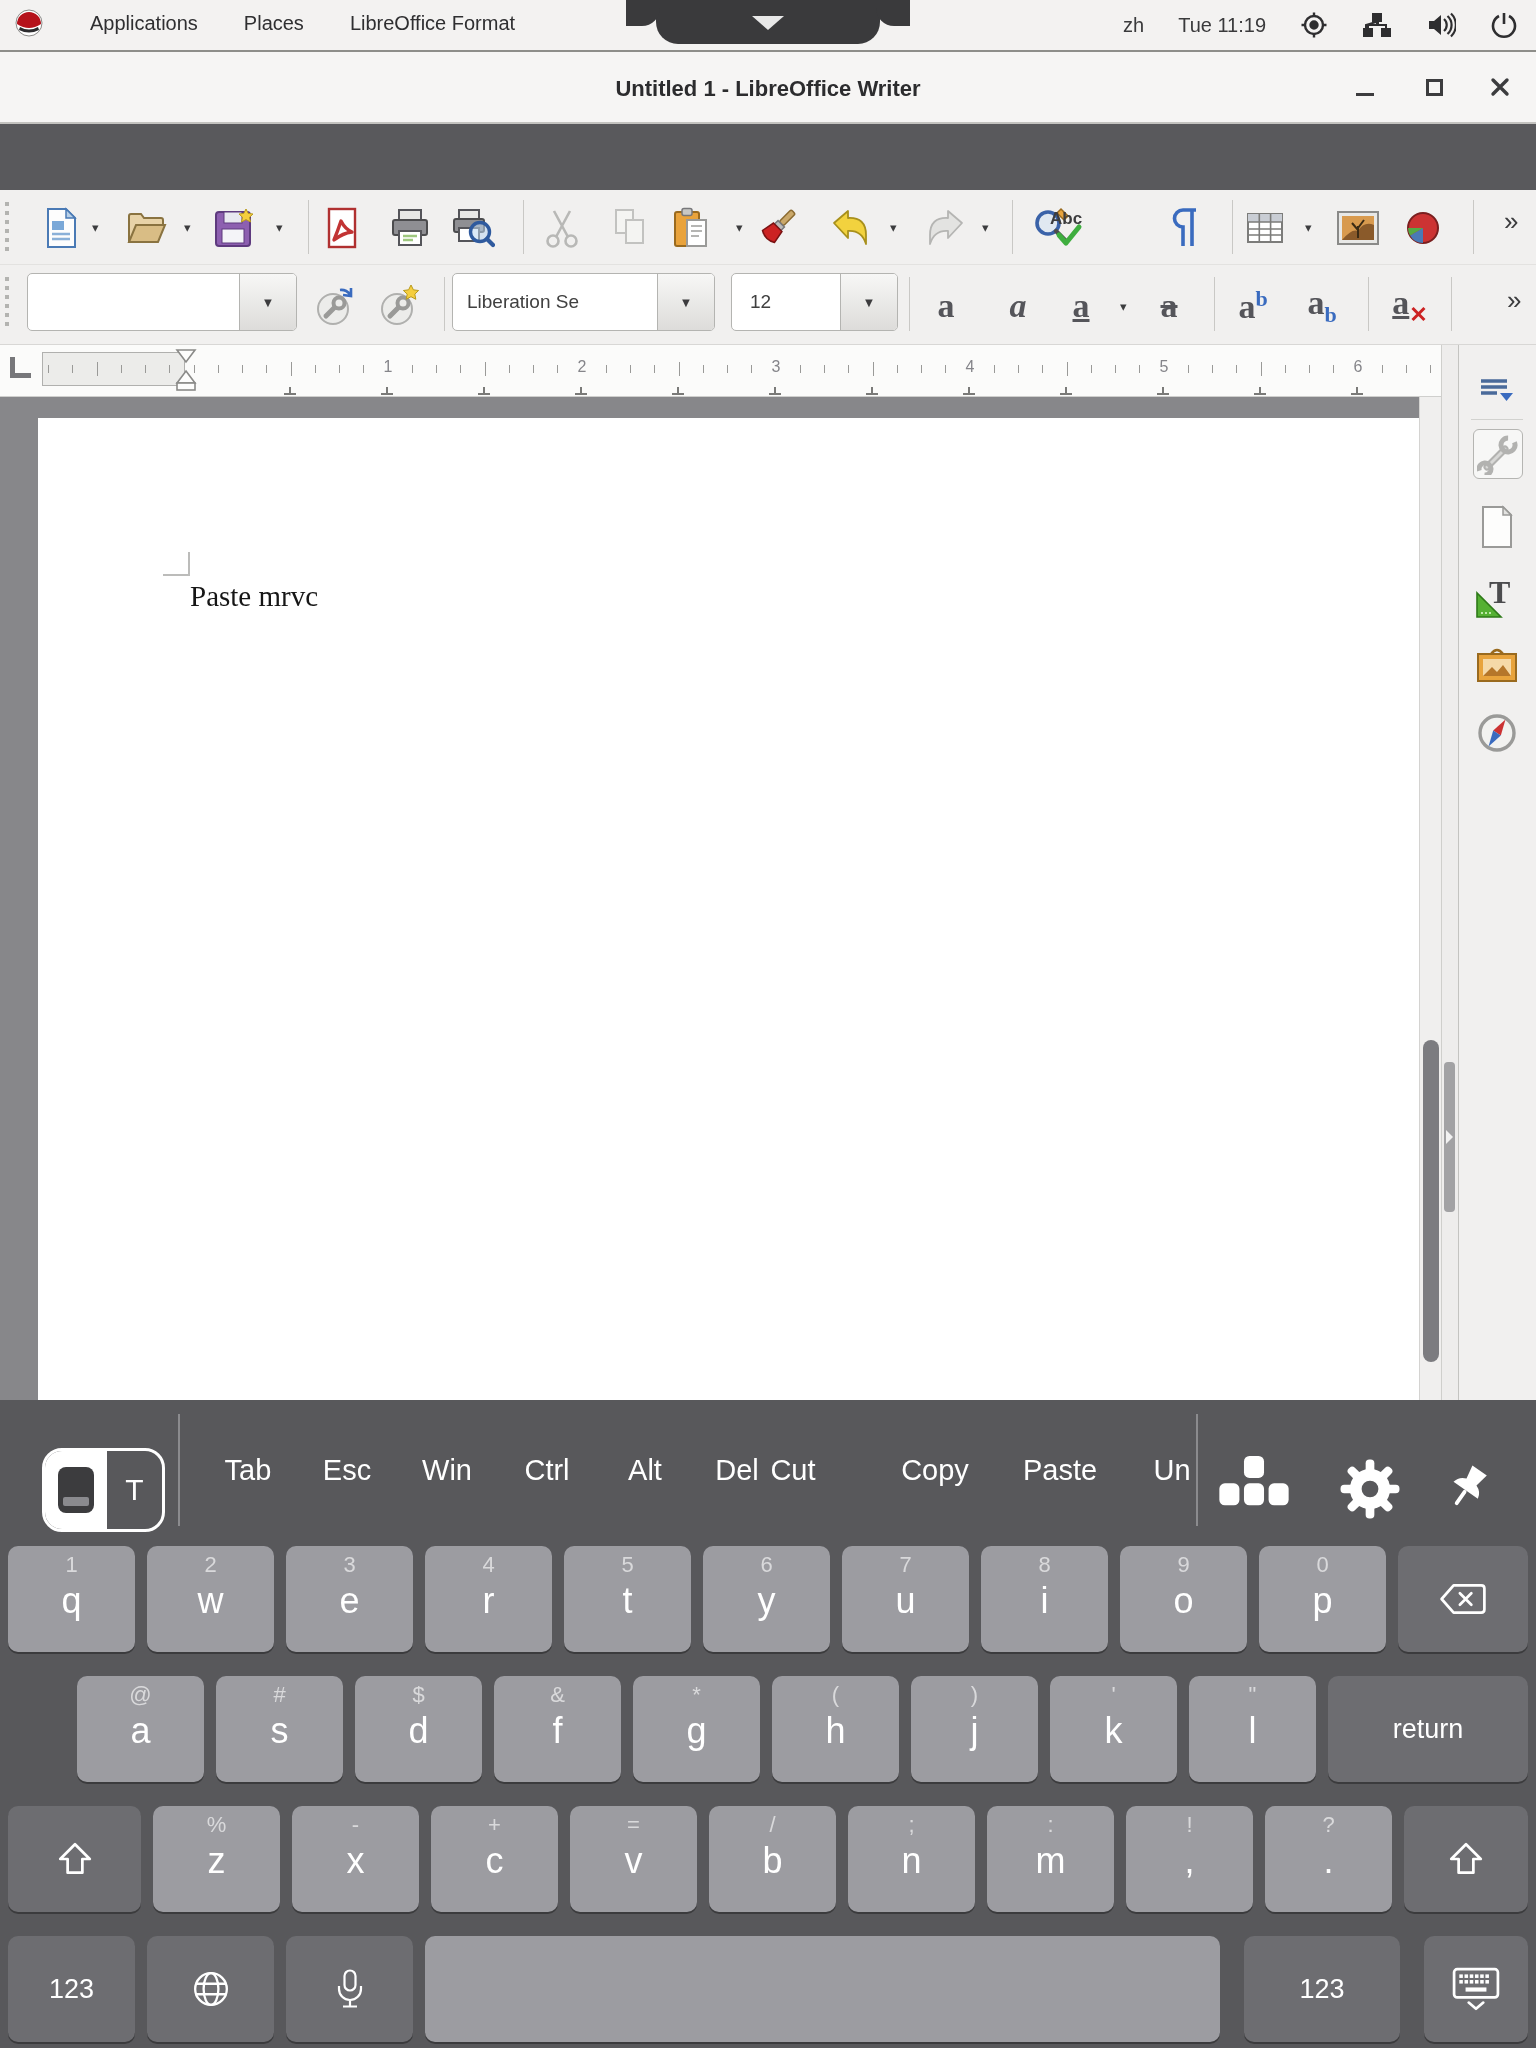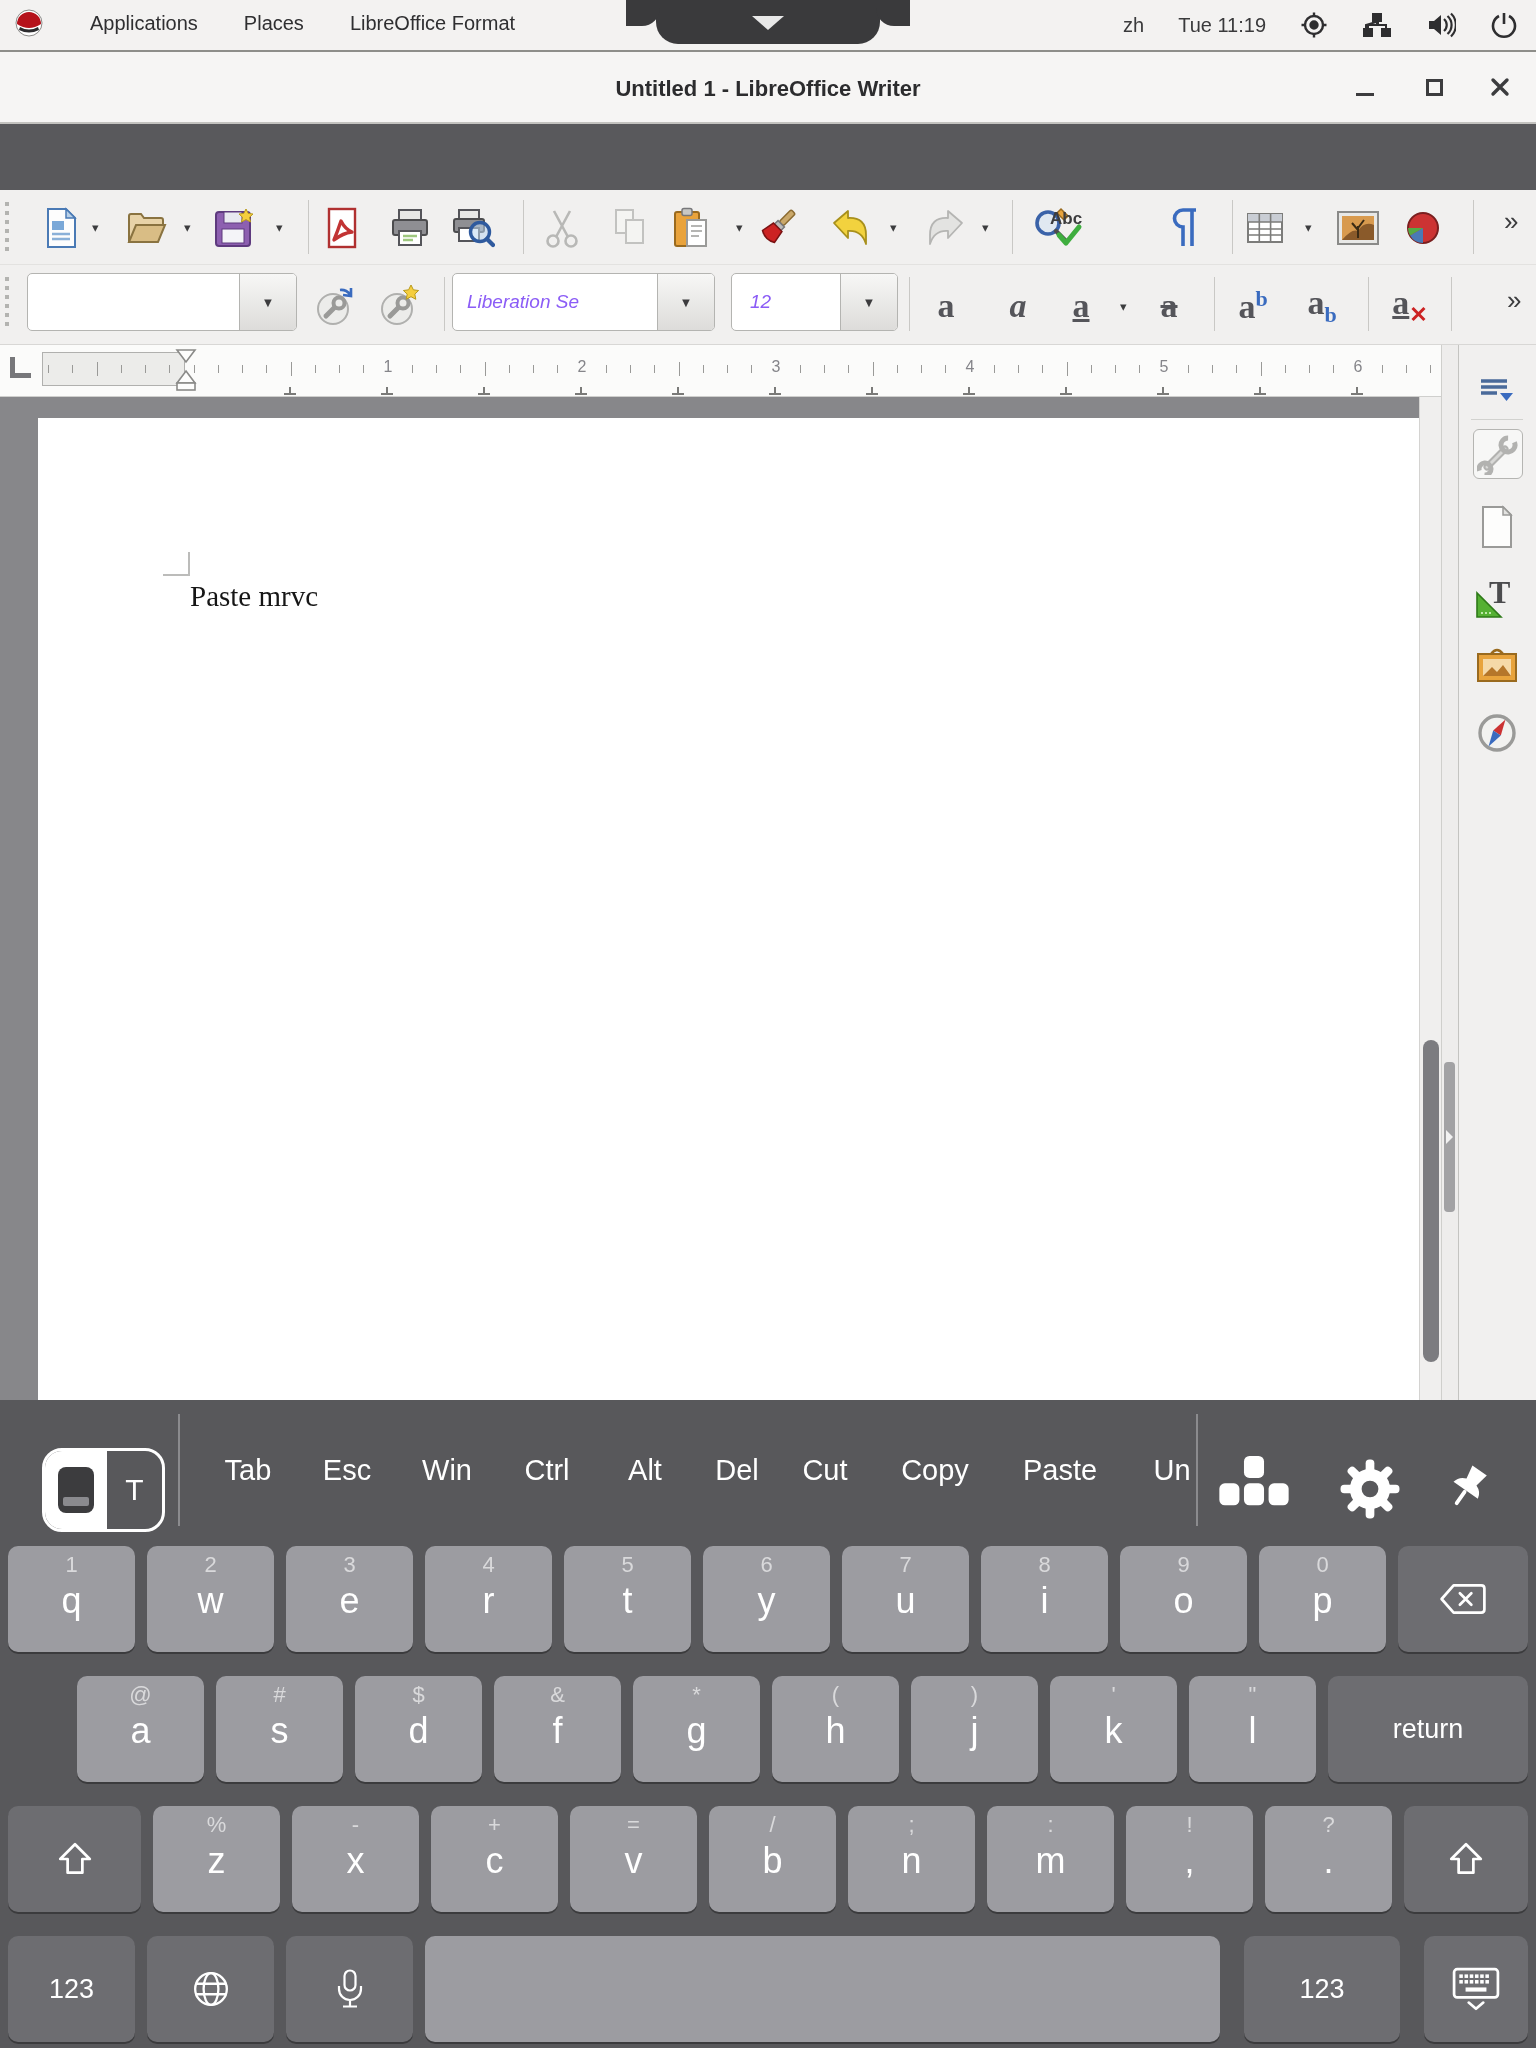--- a/index.html
+++ b/index.html
@@ -40,21 +40,21 @@
     border-bottom:1px solid #d8d7d5;box-sizing:border-box;}
   .tbtn{position:absolute;top:12px;width:50px;height:52px;display:flex;align-items:center;justify-content:center;}
   .toolbar2 .tbtn{top:15px;}
   .drop{position:absolute;top:30px;font-size:13px;color:#3c3c3e;}
   .tsep{position:absolute;top:10px;width:1px;height:54px;background:#c9c8c5;}
   .handle{position:absolute;left:5px;top:12px;width:4px;height:50px;
     background:repeating-linear-gradient(180deg,#b3b3b0 0 4px,transparent 4px 9px);}
   .ovf{position:absolute;top:16px;font-size:26px;color:#3c3c3e;}
   .combo{position:absolute;top:8px;height:58px;background:#fff;border:1px solid #b4b4b1;border-radius:5px;
     box-sizing:border-box;display:flex;}
-  .combo-text{flex:1;font-size:19px;color:#8b5cf6;display:flex;align-items:center;padding-left:14px;overflow:hidden;white-space:nowrap;font-style:italic;}
+  .combo-text{flex:1;font-size:19px;color:#404040;display:flex;align-items:center;padding-left:14px;overflow:hidden;white-space:nowrap;}
   .combo-btn{width:56px;background:linear-gradient(#f7f7f6,#dddcda);border-left:1px solid #b4b4b1;
     display:flex;align-items:center;justify-content:center;font-size:13px;color:#3c3c3e;border-radius:0 4px 4px 0;}
   .fmt{font-family:"Liberation Serif",serif;font-size:34px;font-weight:bold;color:#55555a;line-height:1;}
   .fmt .bsub{font-size:22px;color:#3a6bbf;}
   
   .ruler{position:absolute;left:0;top:345px;width:1458px;height:52px;background:#fbfbfa;
     border-bottom:1px solid #cfcfcd;box-sizing:border-box;}
   .rl-tab{position:absolute;left:10px;top:12px;width:16px;height:16px;
     border-left:5px solid #77777a;border-bottom:5px solid #77777a;}
   .rmargin{position:absolute;left:42px;top:7px;width:143px;height:34px;background:#ececea;
@@ -582,21 +582,21 @@
         <div class="tg-right">T</div>
       </div>
       <div class="kb-div" style="left:178px"></div>
       <div id="extrakeys">
           <div class="xkey" style="left: 248px;">Tab</div>
           <div class="xkey" style="left: 347px;">Esc</div>
           <div class="xkey" style="left: 447px;">Win</div>
           <div class="xkey" style="left: 547px;">Ctrl</div>
           <div class="xkey" style="left: 645px;">Alt</div>
           <div class="xkey" style="left: 737px;">Del</div>
-          <div class="xkey" style="left: 825px;">Cut</div>
+          <div class="xkey" style="left: 793px;">Cut</div>
           <div class="xkey" style="left: 935px;">Copy</div>
           <div class="xkey" style="left: 1060px;">Paste</div>
           <div class="xkey" style="left: 1172px;">Un</div>
         </div>
       <div class="kb-div" style="left:1196px"></div>
       <div class="kb-icon" style="left:1254px;top:56px">
         <svg width="70" height="62" viewBox="0 0 76 68" fill="#fff">
           <rect x="27" y="0" width="22" height="24" rx="6"></rect>
           <rect x="0" y="30" width="22" height="24" rx="6"></rect>
           <rect x="27" y="30" width="22" height="24" rx="6"></rect>

